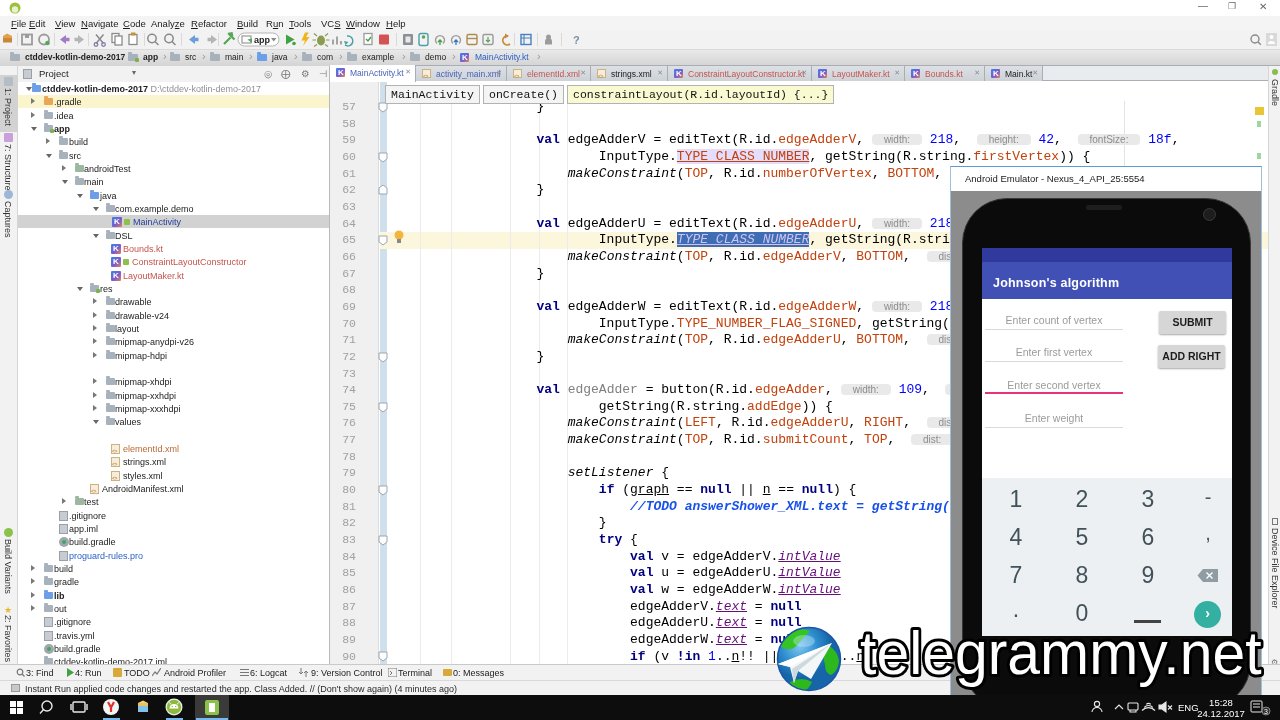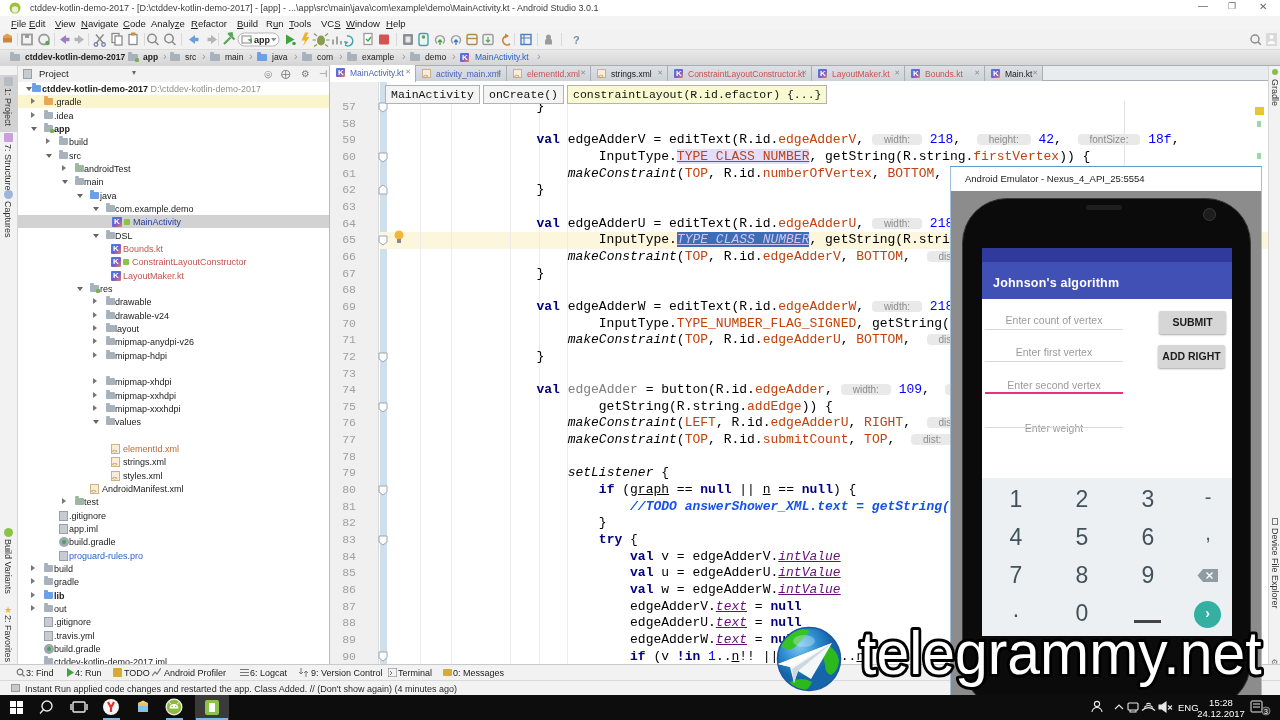--- a/index.html
+++ b/index.html
@@ -78,21 +78,20 @@
 #toolwin{left:0;top:664px;width:1280px;height:16px;background:#f2f2f2;border-top:1px solid #c9c9c9;font-size:9px;color:#1b1b1b}
 #statusbar{left:0;top:680px;width:1280px;height:15px;background:#f2f2f2;border-top:1px solid #d9d9d9;font-size:9px;color:#2b2b2b}
 #taskbar{left:0;top:695px;width:1280px;height:25px;background:#0d0d0d;z-index:40}
 #wm{left:740px;top:610px;z-index:50}
 </style></head><body>
 <div class="a" id="titlebar">
     <svg class="a" style="left:9px;top:2px" width="12" height="12">
       <circle cx="6" cy="6" r="5.5" fill="#9fbf3b"></circle>
       <circle cx="6" cy="7.5" r="3.2" fill="#e8f2d0"></circle>
     </svg>
-    <div class="a" style="left:30px;top:3px;white-space:nowrap">ctddev-kotlin-demo-2017 - [D:\ctddev-kotlin-demo-2017] - [app] - ...\app\src\main\java\com\example\demo\MainActivity.kt - Android Studio 3.0.1</div>
     <div class="a" style="left:1198px;top:0px;color:#666;font-size:10px">—</div>
     <div class="a" style="left:1228px;top:1px;color:#666;font-size:9px">❐</div>
     <div class="a" style="left:1259px;top:1px;color:#666;font-size:10px">✕</div>
   </div>
 <div class="a" id="menubar">
     <span class="a" style="left:11px;top:2px"><u>F</u>ile</span>
     <span class="a" style="left:29px;top:2px"><u>E</u>dit</span>
     <span class="a" style="left:55px;top:2px"><u>V</u>iew</span>
     <span class="a" style="left:81px;top:2px"><u>N</u>avigate</span>
     <span class="a" style="left:123px;top:2px"><u>C</u>ode</span>
@@ -580,21 +579,21 @@
     </svg>
     <svg class="a" style="left:48px;top:570px" width="11" height="11">
       <path d="M1 1 h8 v6 l-4 3 -4 -3 z" fill="#fdfdfd" stroke="#9aa7b3"></path>
     </svg>
     <svg class="a" style="left:64px;top:149px" width="10" height="15">
       <circle cx="5" cy="5" r="4.5" fill="#f2b63f"></circle>
       <rect x="3" y="9" width="4" height="4" fill="#8a8a8a"></rect>
     </svg>
     <div class="pbox" style="left:55px">MainActivity</div>
     <div class="pbox" style="left:153px">onCreate()</div>
-    <div class="pbox" style="left:237px;background:#fafad2">constraintLayout(R.id.efactor)  {...}</div>
+    <div class="pbox" style="left:237px;background:#fafad2">constraintLayout(R.id.layoutId)  {...}</div>
   </div>
 <div class="a" style="left:1255px;top:107px;width:9px;height:8px;background:#e8c636;z-index:3"></div>
 <div class="a" style="left:1257px;top:121px;width:4px;height:6px;background:#9fd6a2;z-index:3"></div>
 <div class="a" style="left:1257px;top:153px;width:4px;height:6px;background:#9fd6a2;z-index:3"></div>
 <div class="a" id="rstripe">
     <span class="a" style="left:3px;top:3px;width:6px;height:6px;background:#87bd4f;border-radius:3px"></span>
     <div class="vlab" style="top:13px;left:1px">Gradle</div>
     <span class="a" style="left:3px;top:452px;width:6px;height:7px;border:1px solid #777"></span>
     <div class="vlab" style="top:462px;left:1px">Device File Explorer</div>
     <span class="a" style="left:2px;top:592px;color:#777;font-size:8px">⚙</span>
@@ -608,21 +607,21 @@
         <div id="sbar"></div>
         <div id="abar">
           <div>Johnson's algorithm</div>
         </div>
         <div class="hint" style="left:-3px;top:66px">Enter count of vertex</div>
         <div class="uline" style="left:3px;top:81px;width:138px"></div>
         <div class="hint" style="left:-3px;top:98px">Enter first vertex</div>
         <div class="uline" style="left:3px;top:113px;width:138px"></div>
         <div class="hint" style="left:-3px;top:131px">Enter second vertex</div>
         <div class="uline" style="left:3px;top:144px;width:138px;height:2px;background:#e8327c"></div>
-        <div class="hint" style="left:-3px;top:174px">Enter weight</div>
+        <div class="hint" style="left:-3px;top:164px">Enter weight</div>
         <div class="uline" style="left:3px;top:179px;width:138px"></div>
         <div class="btn" style="left:177px;top:63px">SUBMIT</div>
         <div class="btn" style="left:176px;top:97px">ADD RIGHT</div>
         <div id="kbd">
           <div class="key" style="left:14px;top:8px">1</div>
           <div class="key" style="left:80px;top:8px">2</div>
           <div class="key" style="left:146px;top:8px">3</div>
           <div class="key" style="left:14px;top:46px">4</div>
           <div class="key" style="left:80px;top:46px">5</div>
           <div class="key" style="left:146px;top:46px">6</div>

